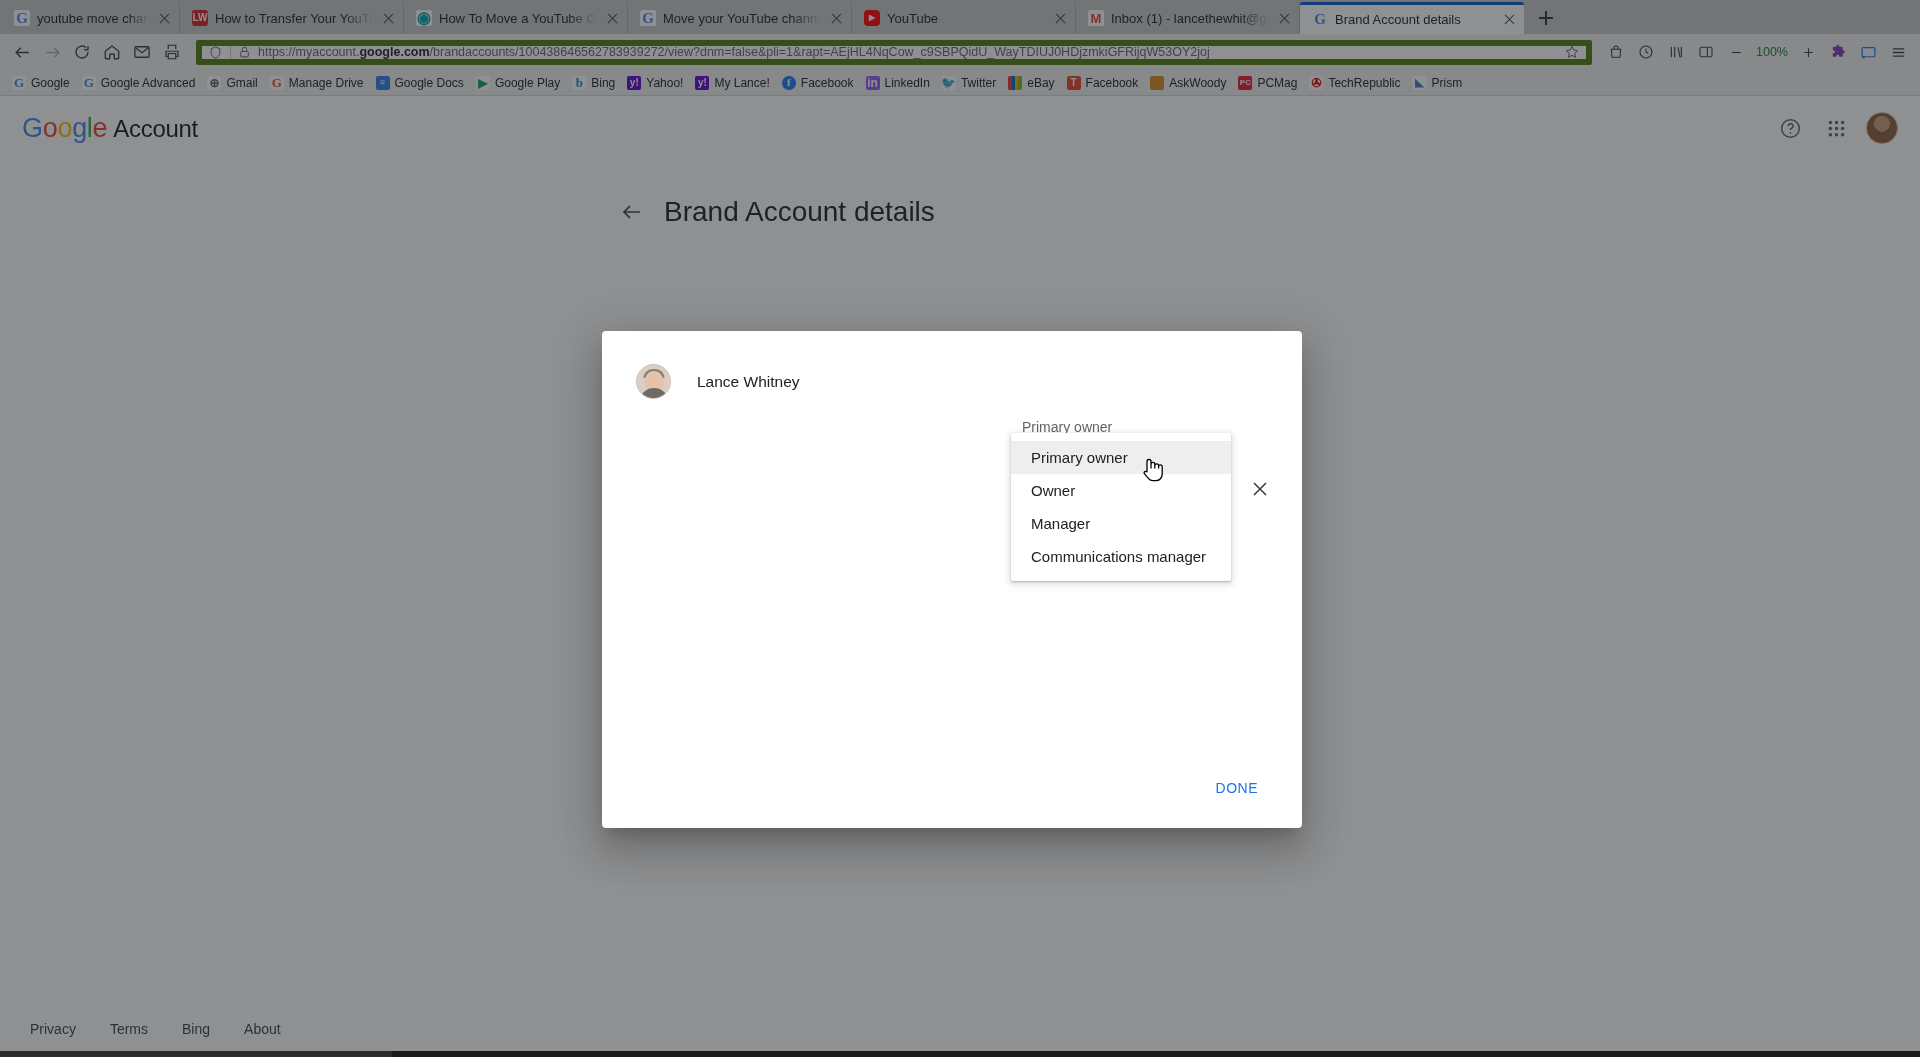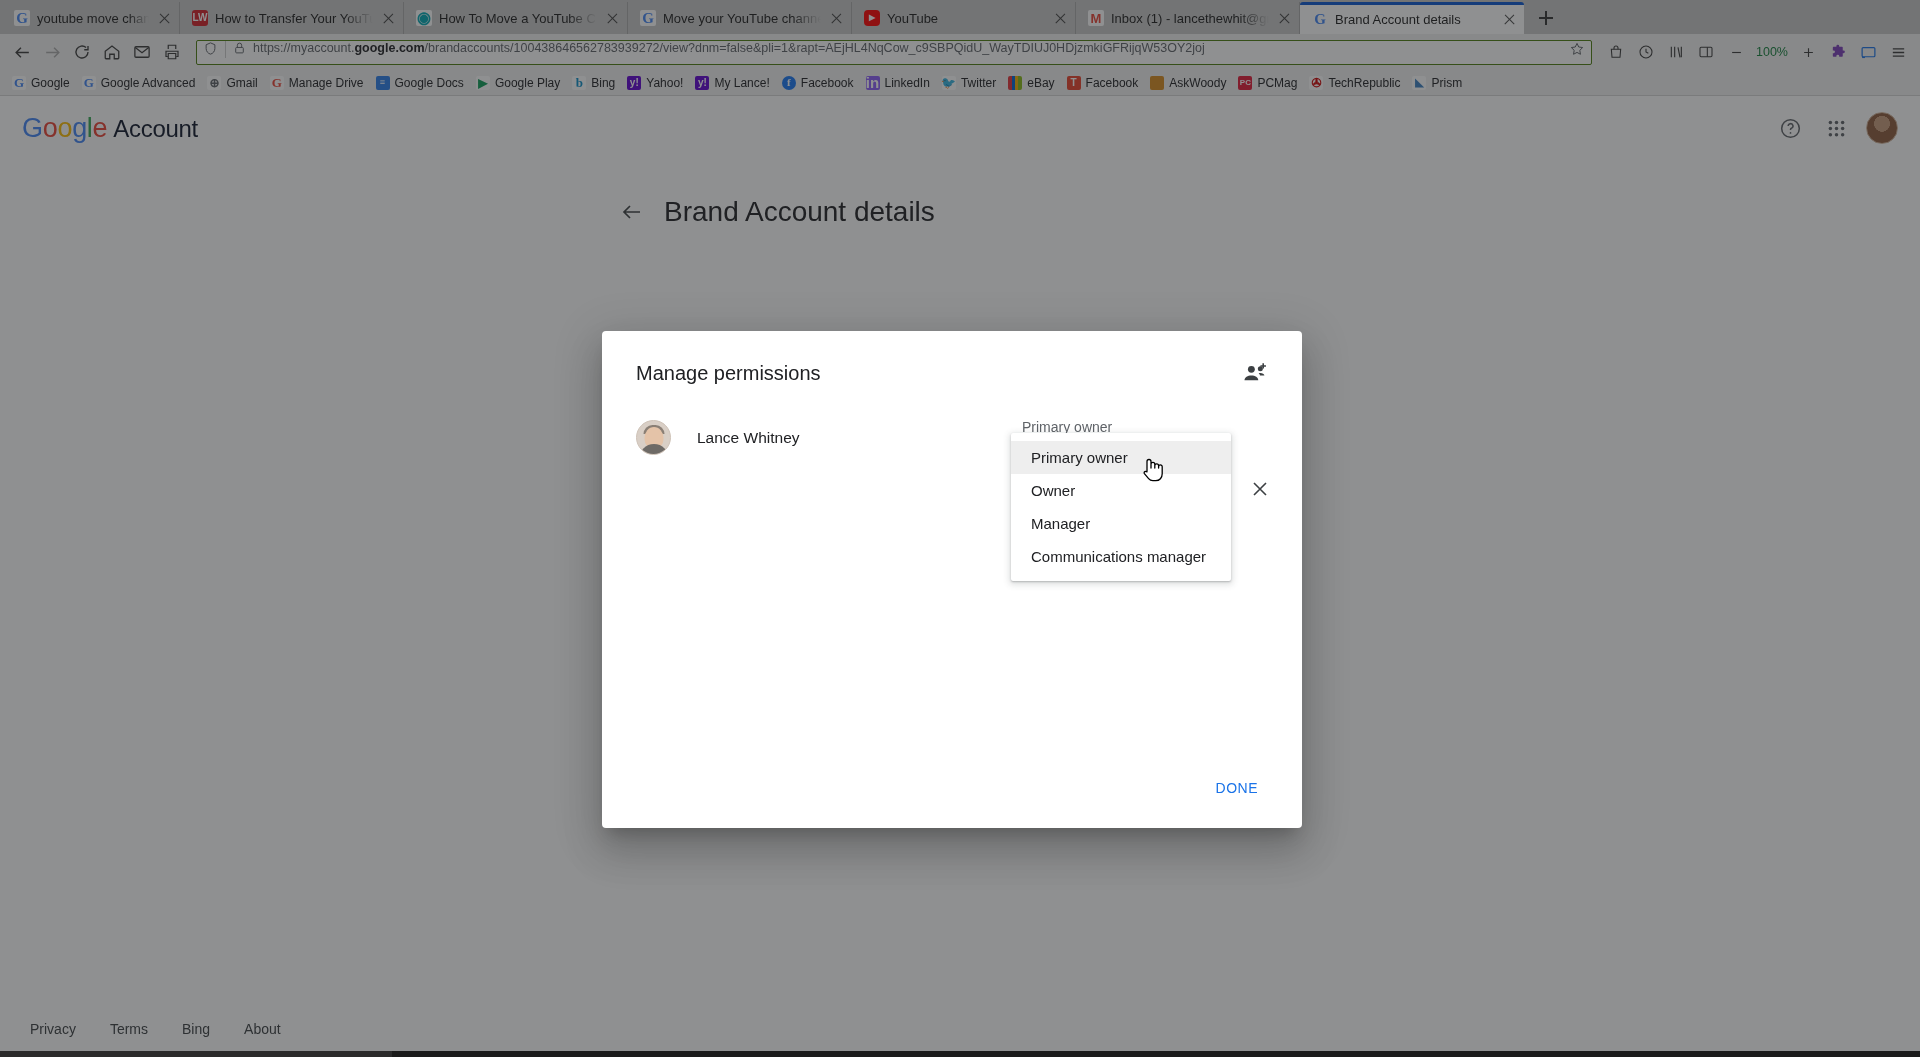--- a/index.html
+++ b/index.html
@@ -100,23 +100,24 @@
     display: flex; align-items: center; justify-content: center;
     color: #3a3a3a;
     border-radius: 3px;
     flex: 0 0 auto;
   }
   .urlbar {
     flex: 1 1 auto;
     height: 25px;
     margin: 0 8px;
     background: #fff;
-    border: 1px solid #4d7c0f;
+    border: 6px solid #4d7c0f;
     border-radius: 2px;
     display: flex;
+    align-items: center;
     padding: 0 6px;
     gap: 7px;
     overflow: hidden;
   }
   .urlbar .divider { width: 1px; height: 17px; background: #ccc; }
   .url-text {
     flex: 1 1 auto;
     font-size: 12.5px;
     color: #5f6368;
     white-space: nowrap;
@@ -509,21 +510,21 @@
       </div>
     <div class="bm">
         <span class="bmicon" style="background:#5f01d1;font-size:10px">y!</span>
         <span>My Lance!</span>
       </div>
     <div class="bm">
         <span class="bmicon" style="background:#1877f2;border-radius:50%;font-size:11px;font-family:'Liberation Serif',serif">f</span>
         <span>Facebook</span>
       </div>
     <div class="bm">
-        <span class="bmicon" style="background:#8b5cf6;font-size:15px">in</span>
+        <span class="bmicon" style="background:#8b5cf6;font-size:12px">in</span>
         <span>LinkedIn</span>
       </div>
     <div class="bm">
         <span class="bmicon" style="background:#fff;color:#1d9bf0;font-size:12px">🐦</span>
         <span>Twitter</span>
       </div>
     <div class="bm">
         <span class="bmicon" style="background:linear-gradient(90deg,#e53238 25%,#0064d2 25% 50%,#f5af02 50% 75%,#86b817 75%);font-size:0">e</span>
         <span>eBay</span>
       </div>
@@ -610,33 +611,20 @@
       <span>Terms</span>
       <span>Bing</span>
       <span>About</span>
     </div>
 
   </div>
 
   <div id="scrim"></div>
 
   <div id="dialog">
-    <div class="dlg-head">
-      <span class="dlg-title">Manage permissions</span>
-      <span class="spacer"></span>
-      <span class="add-people-icon">
-        <svg width="25" height="25" viewBox="0 0 24 24" fill="currentColor">
-            <circle cx="9" cy="8" r="3.3"></circle>
-            <path d="M2.4 18.5c0-3 3-4.6 6.6-4.6s6.6 1.6 6.6 4.6z"></path>
-            <circle cx="17.6" cy="7.4" r="2.4"></circle>
-            <path d="M17.6 11.4c1.8 0 3.9.9 3.9 2.6h-4.2c-.1-1-.6-1.9-1.3-2.5.5-.1 1-.1 1.6-.1z"></path>
-            <path d="M19.6 2.2h1.5v1.8H23v1.4h-1.9v1.8h-1.5V5.4h-1.9V4h1.9z"></path>
-          </svg>
-      </span>
-    </div>
 
     <div style="margin-top:22px">
       <div class="perm-row">
         <span class="perm-avatar">
             <i class="hair"></i>
             <i class="face"></i>
             <i class="body"></i>
           </span>
         <span class="perm-name">Lance Whitney</span>
         <span class="spacer"></span>

